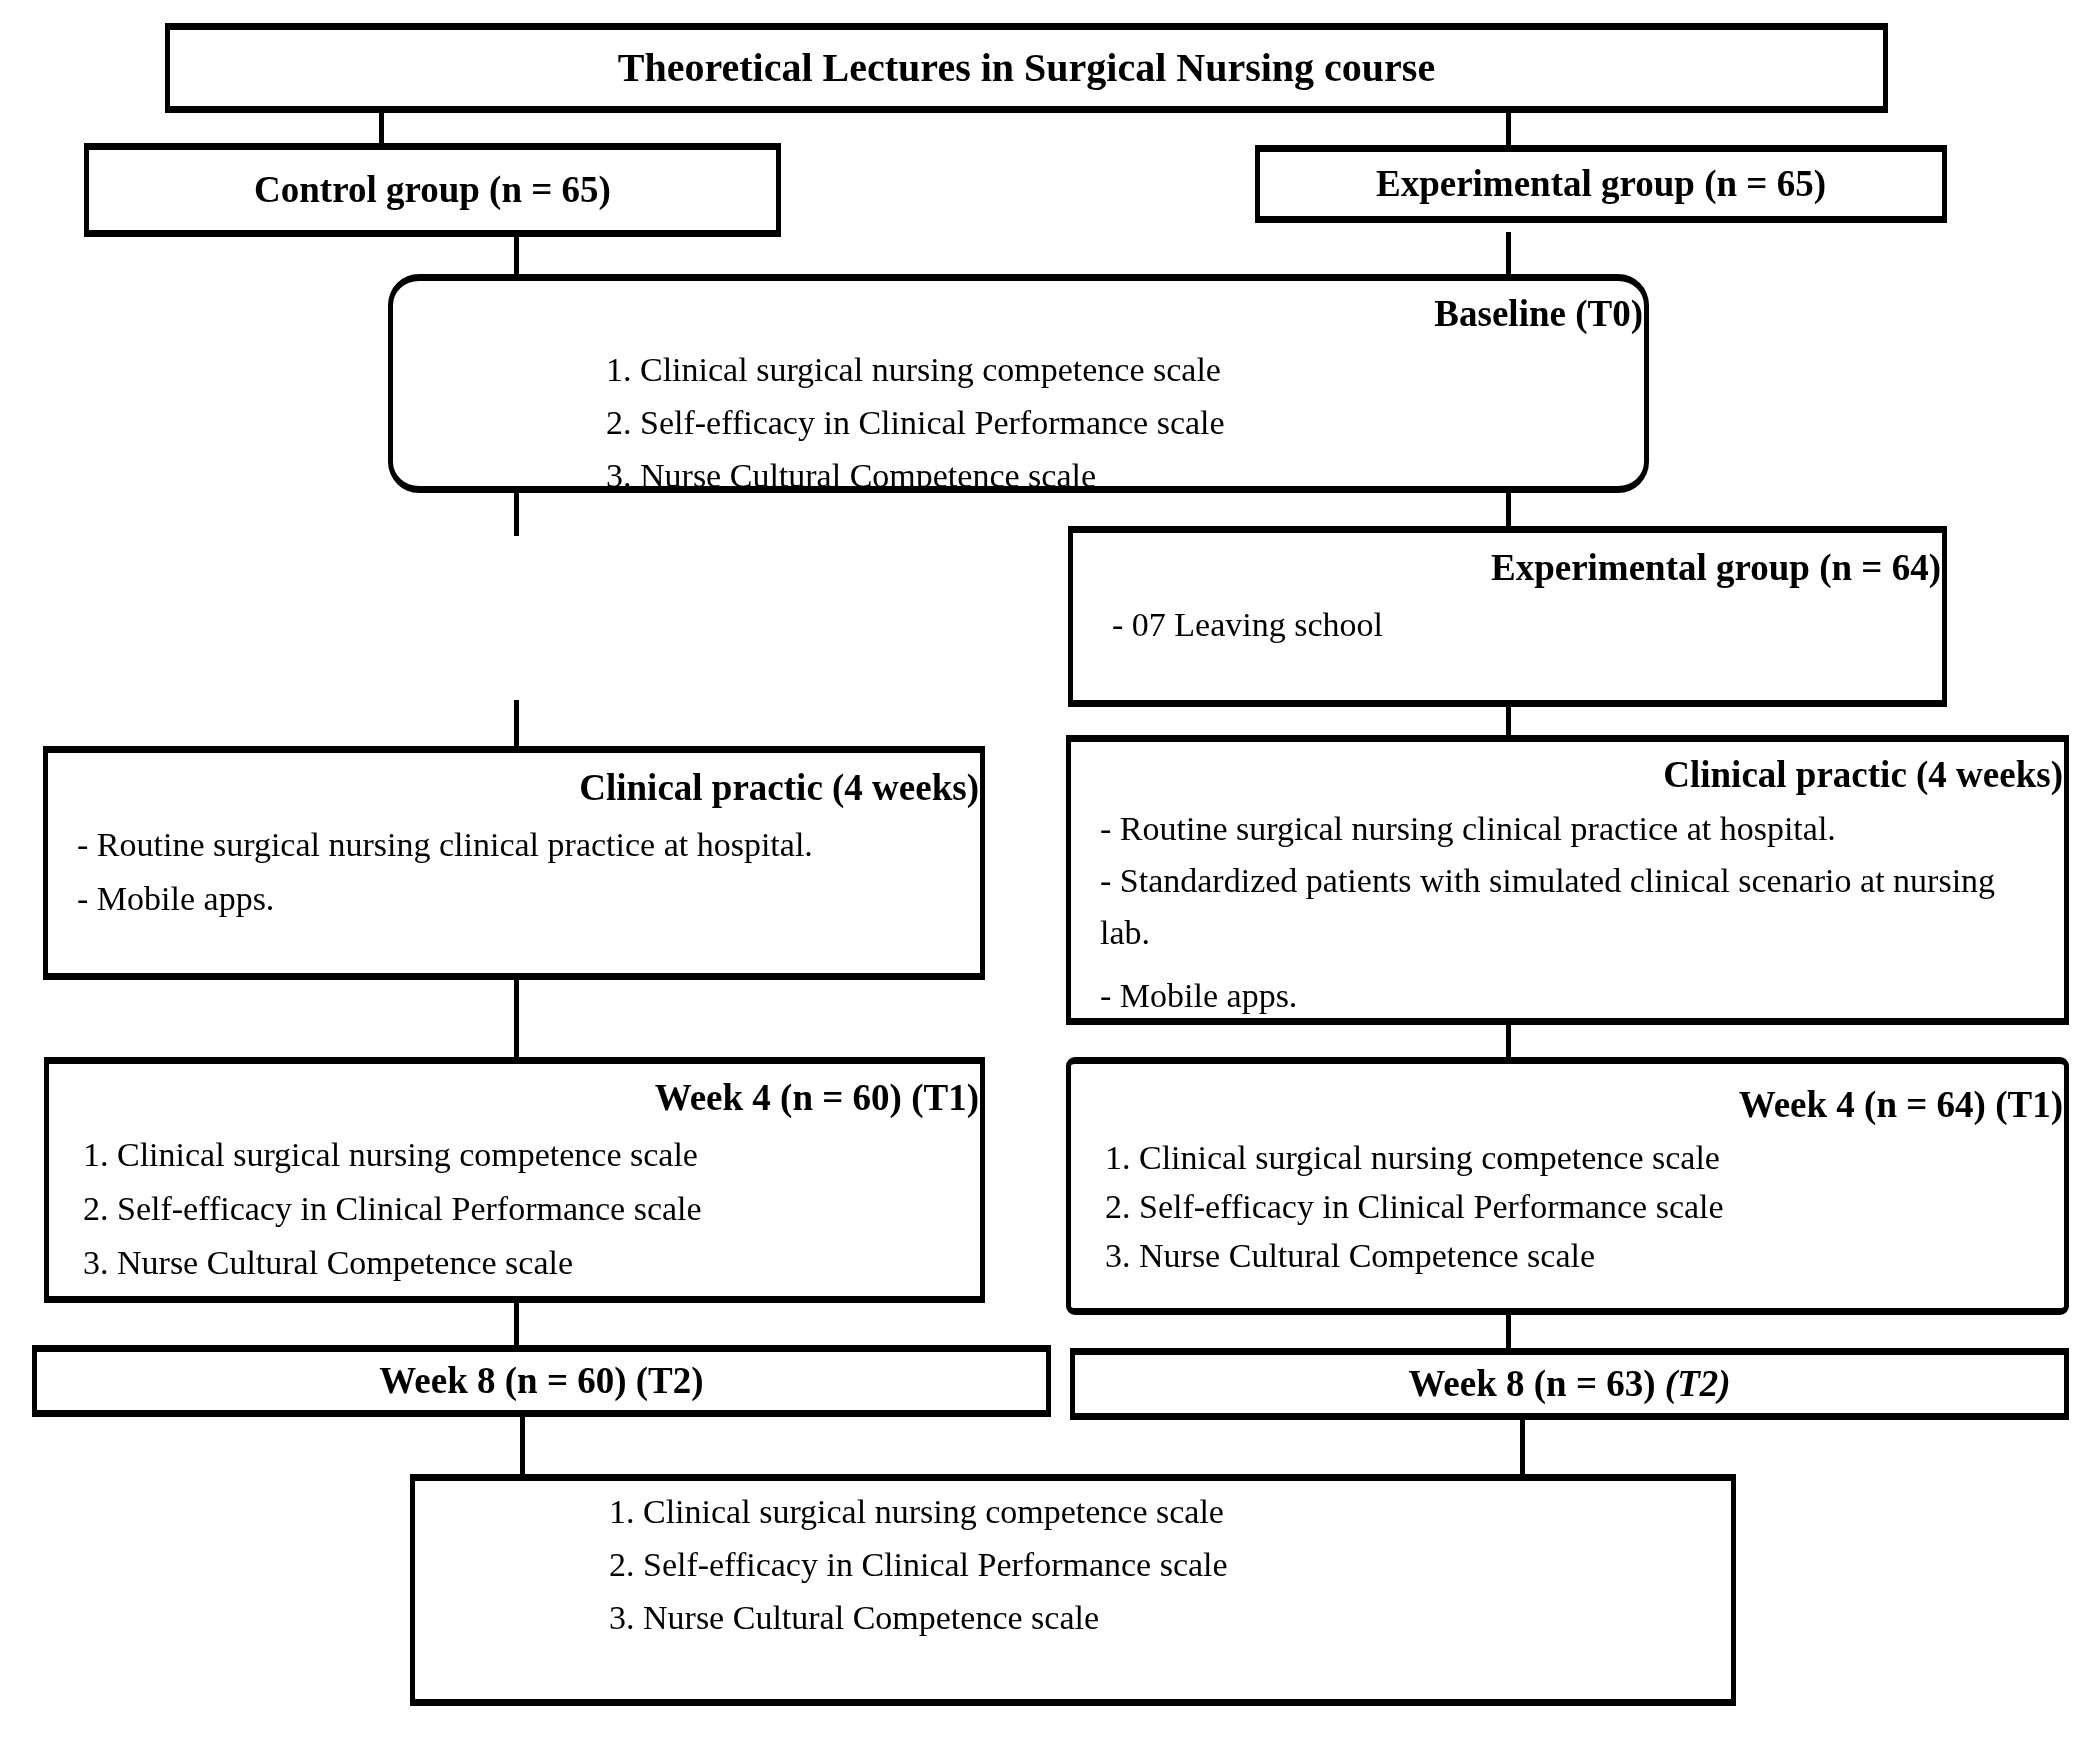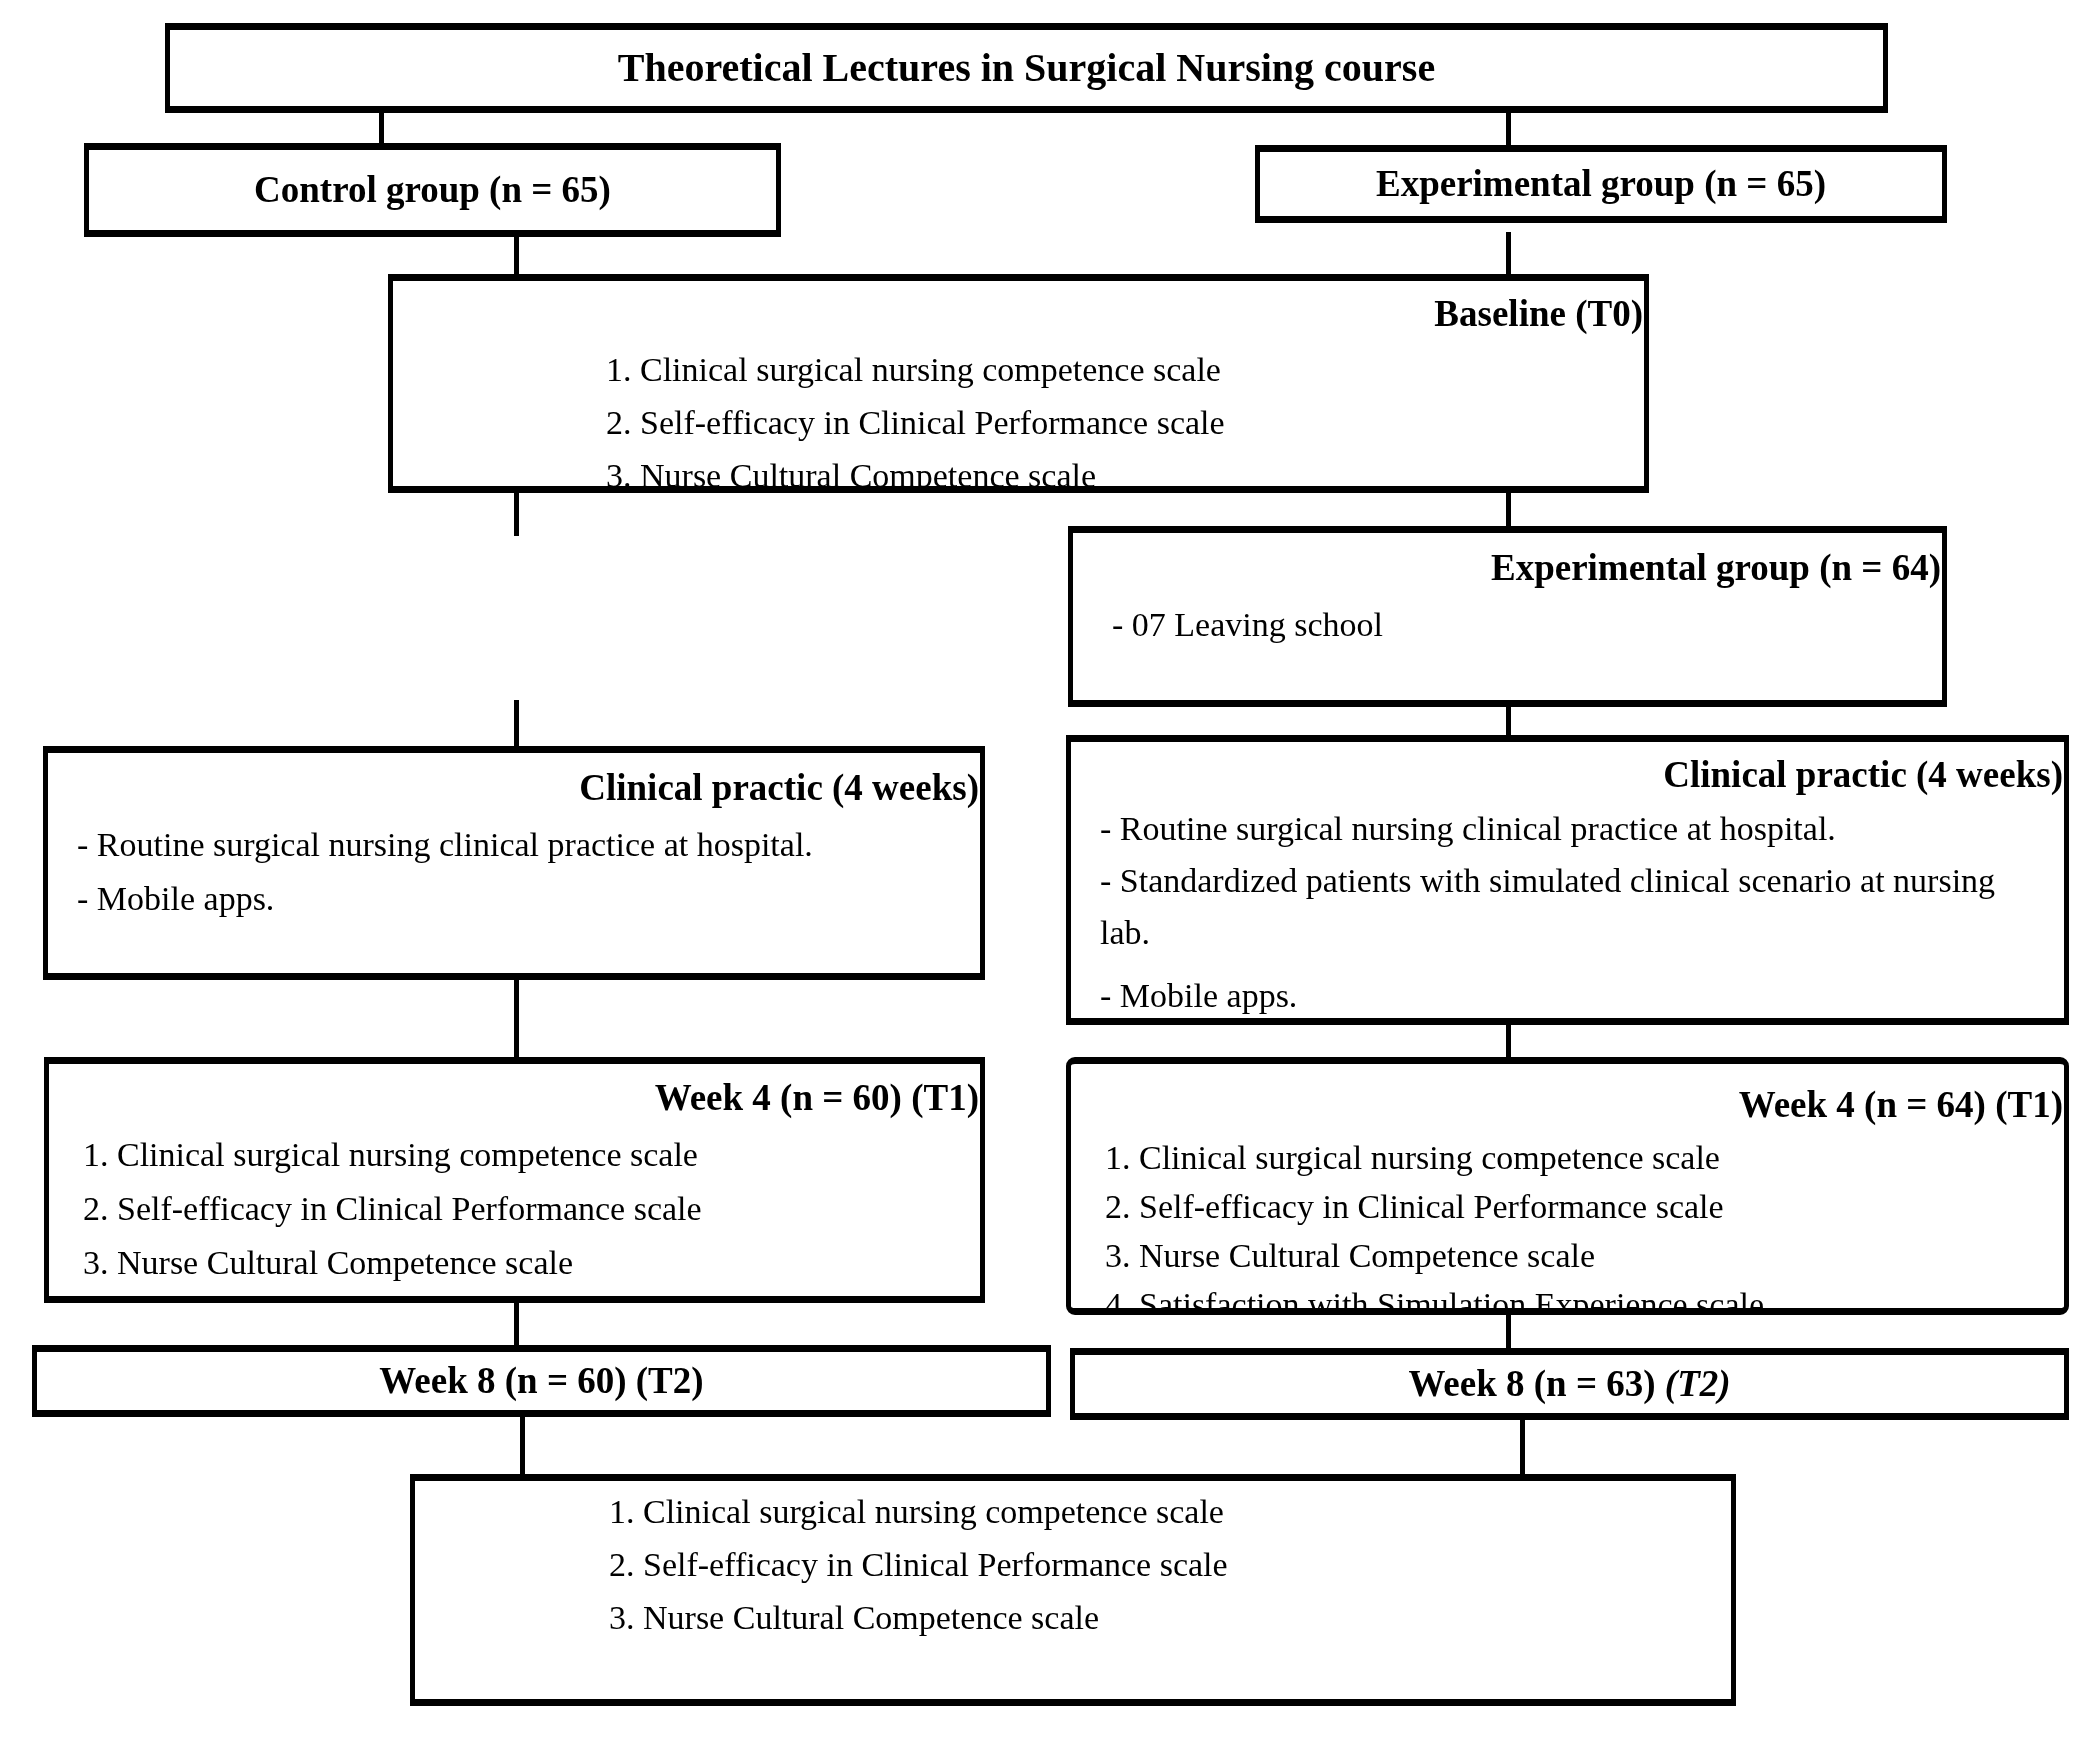--- a/index.html
+++ b/index.html
@@ -56,21 +56,21 @@
     text-align:left;
   }
   .it{font-style:italic;}
 
   .b-top {left:165px;  top:22.6px;   width:1723px; height:90px;}
   .b-top .title{font-size:40px;line-height:1.1;}
 
   .b-c65 {left:84px;  top:143px;  width:697px; height:94px;}
   .b-e65 {left:1255px; top:145px;  width:692px; height:78px;}
 
-  .b-base{left:388px;  top:274px;  width:1261px; height:219px;padding-top:2.6px;}
+  .b-base{left:388px;  top:274px;  width:1261px; height:219px;padding-top:2.6px;border-radius:31px;}
   .b-base .title{line-height:57px;}
   .b-base .item{padding-left:213px;line-height:53px;}
 
   .b-c60 {left:92px;  top:526px;  width:894px; height:182px;padding-top:5.2px;}
   .b-c60 .item{padding-left:35px;}
 
   .b-e64 {left:1068px; top:526px;  width:879px; height:181px;padding-top:5.2px;}
   .b-e64 .item{padding-left:39px;}
 
   .b-cpl {left:43px;   top:746px; width:942px; height:234px;padding-top:5.2px;}
@@ -158,21 +158,20 @@
     <div class="item">1. Clinical surgical nursing competence scale</div>
     <div class="item">2. Self-efficacy in Clinical Performance scale</div>
     <div class="item">3. Nurse Cultural Competence scale</div>
   </section>
 
   <section class="box b-w4r">
     <div class="title">Week 4 (n = 64) (T1)</div>
     <div class="item">1. Clinical surgical nursing competence scale</div>
     <div class="item">2. Self-efficacy in Clinical Performance scale</div>
     <div class="item">3. Nurse Cultural Competence scale</div>
-    <div class="item">4. Satisfaction with Simulation Experience scale</div>
   </section>
 
   <section class="box b-w8l center-one">
     <div class="title">Week 8 (n = 60) (T2)</div>
   </section>
 
   <section class="box b-w8r center-one">
     <div class="title"><span>Week 8 (n = 63) </span><span class="it">(T2)</span></div>
   </section>
 

